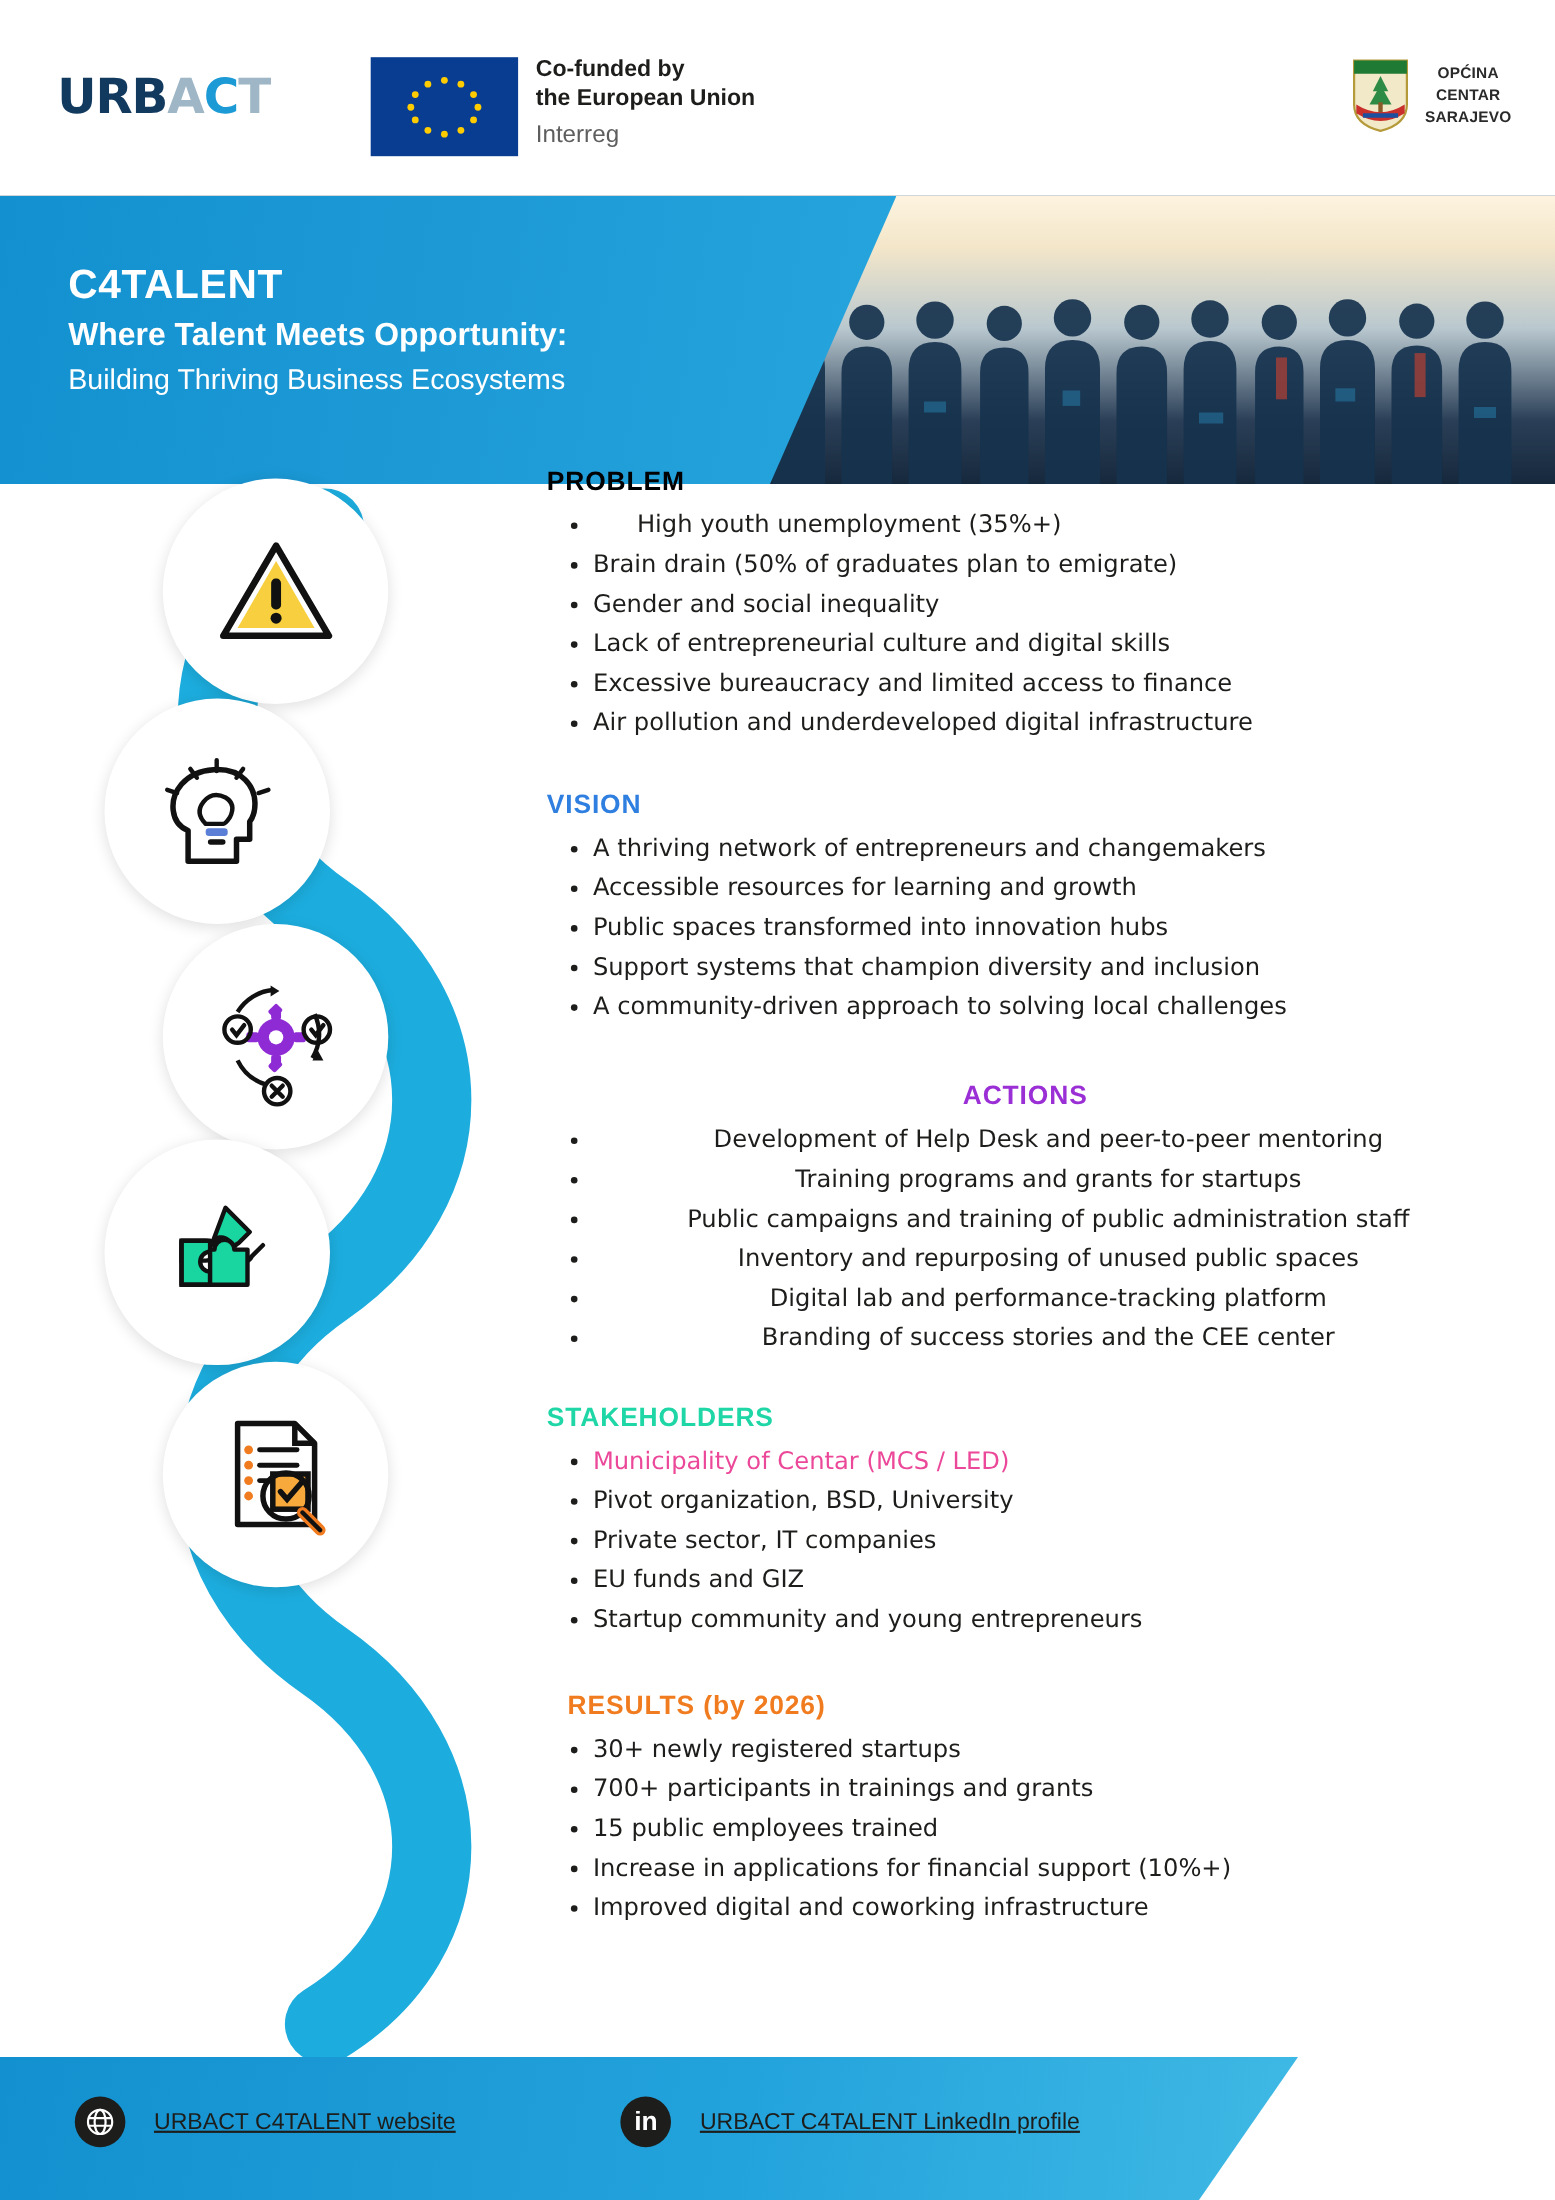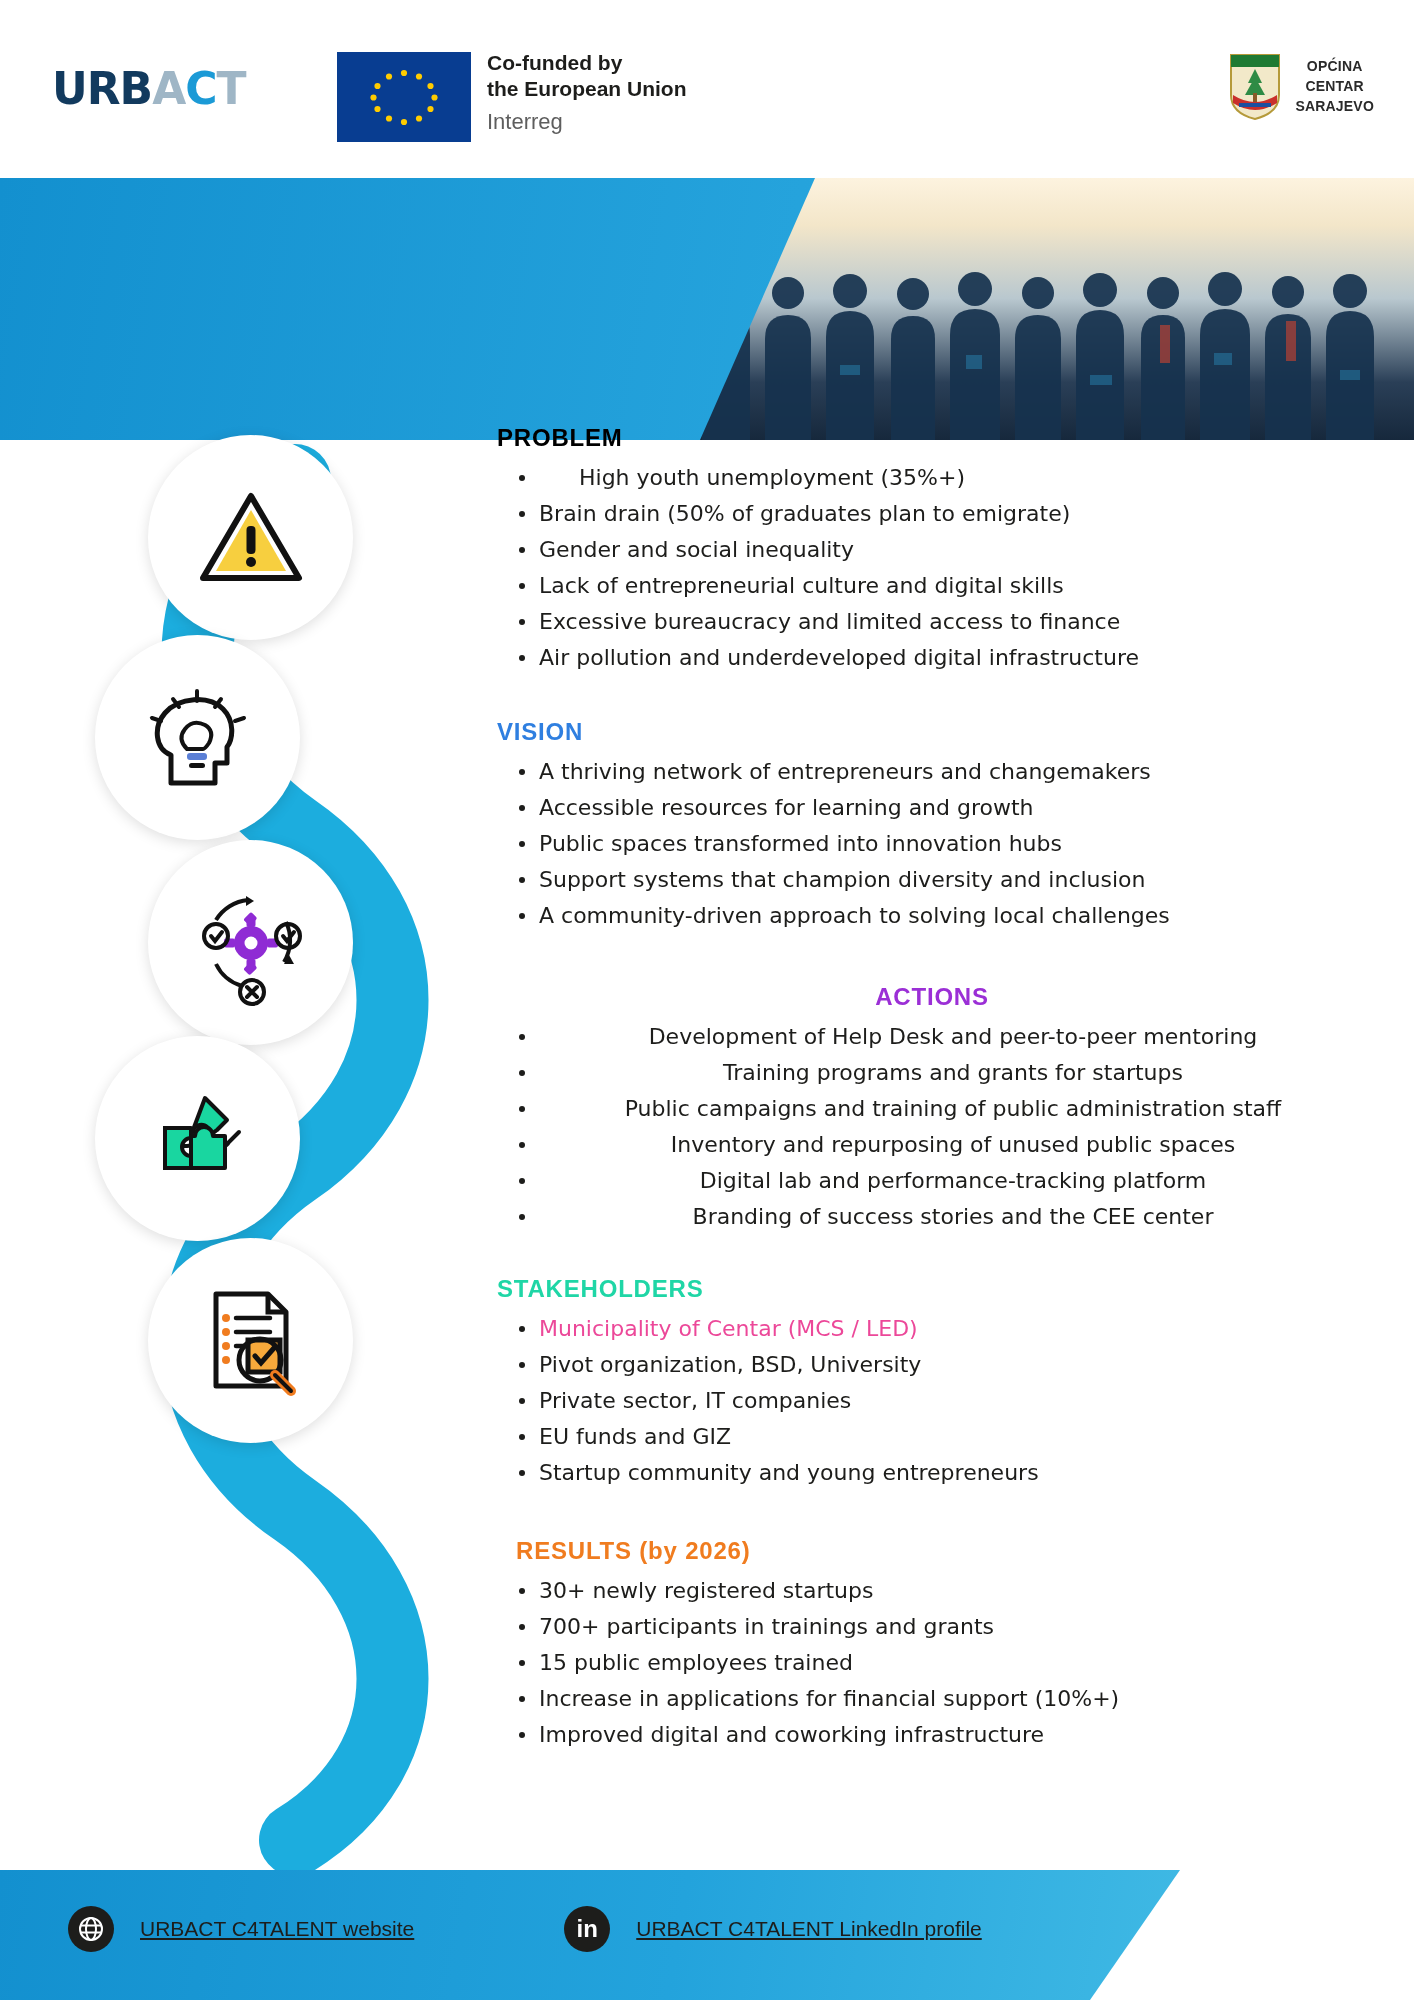--- a/index.html
+++ b/index.html
@@ -357,20 +357,25 @@
           <rect x="650" y="115" width="20" height="10"></rect>
       </g>
       <g fill="#e0432b" opacity="0.55">
         <rect x="470" y="70" width="10" height="38"></rect>
           <rect x="596" y="66" width="10" height="40"></rect>
       </g>
     </svg>
 
     <div class="hero-overlay2"></div>
 
+    <div class="hero-text">
+      <div class="hero-title">C4TALENT</div>
+      <div class="hero-sub1">Where Talent Meets Opportunity:</div>
+      <div class="hero-sub2">Building Thriving Business Ecosystems</div>
+    </div>
   </div>
 
   <div class="content">
 
     <svg class="snake" viewBox="0 0 330 1430" preserveAspectRatio="none">
       <path d="M170 40
                C 40 130, 40 300, 170 390
                C 300 480, 300 640, 170 730
                C 40 820, 40 980, 170 1070
                C 300 1160, 300 1320, 170 1400" fill="none" stroke="#1cadde" stroke-width="72" stroke-linecap="round"></path>

